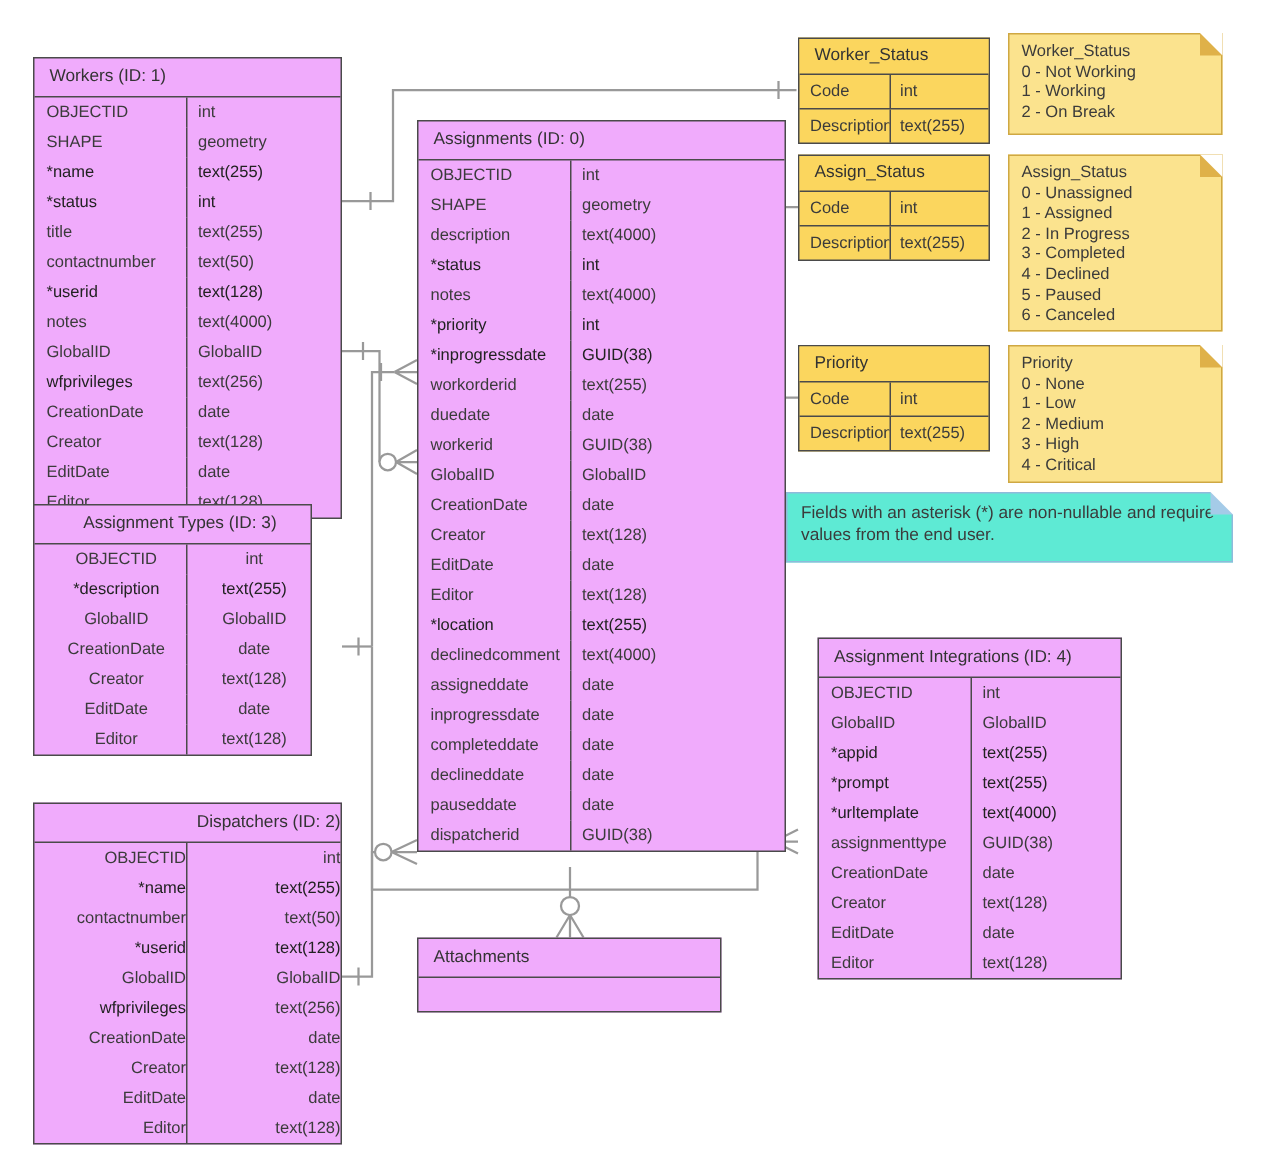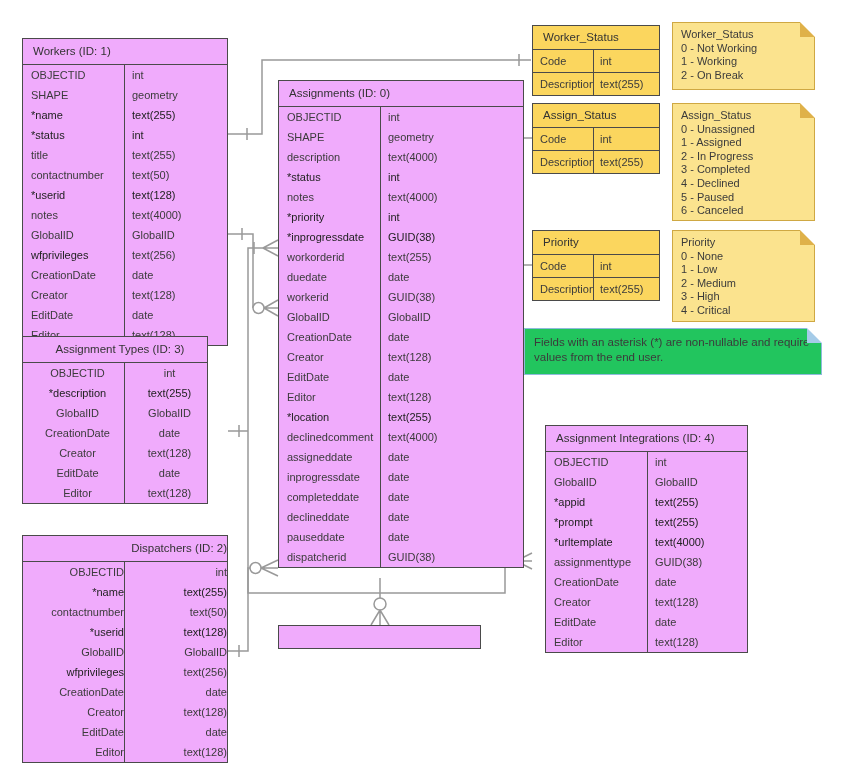--- a/index.html
+++ b/index.html
@@ -22,21 +22,21 @@
   .lk .tbl-title{height:23px;line-height:23px;background:#fbd65e;}
   .lk .frow{height:22px;line-height:22px;}
   .lk .frow:not(:last-child){border-bottom:1px solid #4a4a4a;}
   .lk .frow .fname{width:60px;padding-left:7px;}
   .lk .frow .ftype{border-left:1px solid #4a4a4a;padding-left:6px;}
   
   .note{position:absolute;background:#fbe38e;border:1px solid #cfa843;box-sizing:border-box;
         z-index:1;font-size:11px;line-height:13.6px;padding:5px 0 0 8px;}
   .note .fold{position:absolute;top:-1px;right:-1px;width:0;height:0;border-style:solid;
               border-width:0 15px 15px 0;border-color:#ffffff #ffffff #dfb149 #dfb149;}
-  .note.blue{background:#22c55e;border-color:#8fbadb;font-size:11.5px;line-height:15px;
+  .note.blue{background:#5eead4;border-color:#8fbadb;font-size:11.5px;line-height:15px;
              padding:6px 10px 0 9px;}
   .note.blue .fold{border-color:#ffffff #ffffff #a5cbe8 #a5cbe8;}
   .note-line{white-space:nowrap;}
 </style>
 </head>
 <body>
 
 <div class="canvas">
 
   <svg class="wires" width="850" height="783" viewBox="0 0 850 783" fill="none" stroke="#999999" stroke-width="1.5">
@@ -328,20 +328,21 @@
           <span class="ftype">date</span>
         </div>
         <div class="frow">
           <span class="fname">dispatcherid</span>
           <span class="ftype">GUID(38)</span>
         </div>
       </div>
   </div>
 
   <div class="tbl" style="left:278px;top:625px;width:203px;">
+    <div class="tbl-title">Attachments</div>
     <div class="tbl-body">
         <div class="frow plain"></div>
       </div>
   </div>
 
   <div class="tbl" style="left:532px;top:425px;width:203px;margin-left:13px;">
     <div class="tbl-title">Assignment Integrations (ID: 4)</div>
     <div class="tbl-body">
         <div class="frow">
           <span class="fname">OBJECTID</span>

